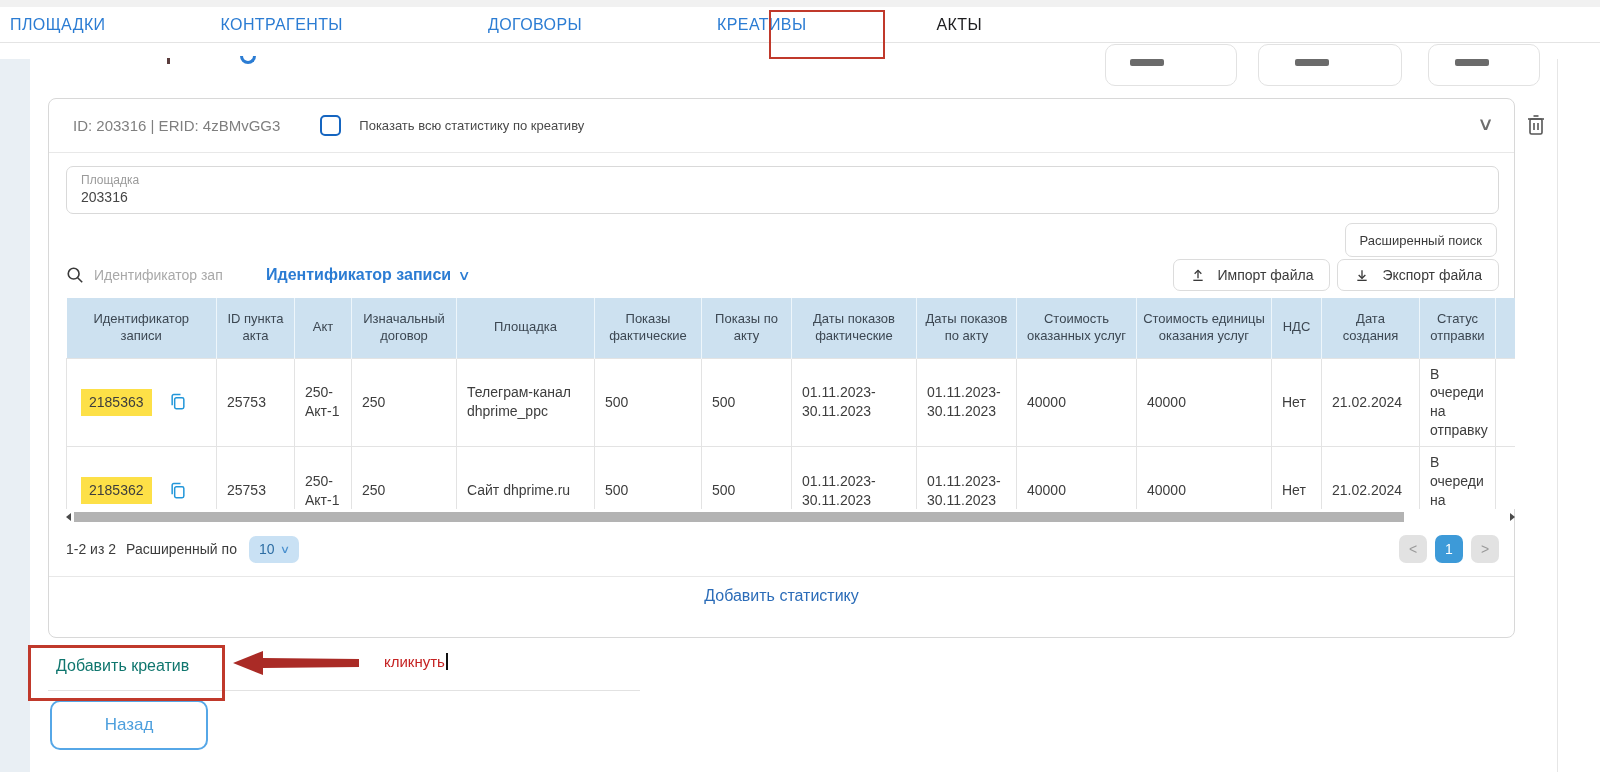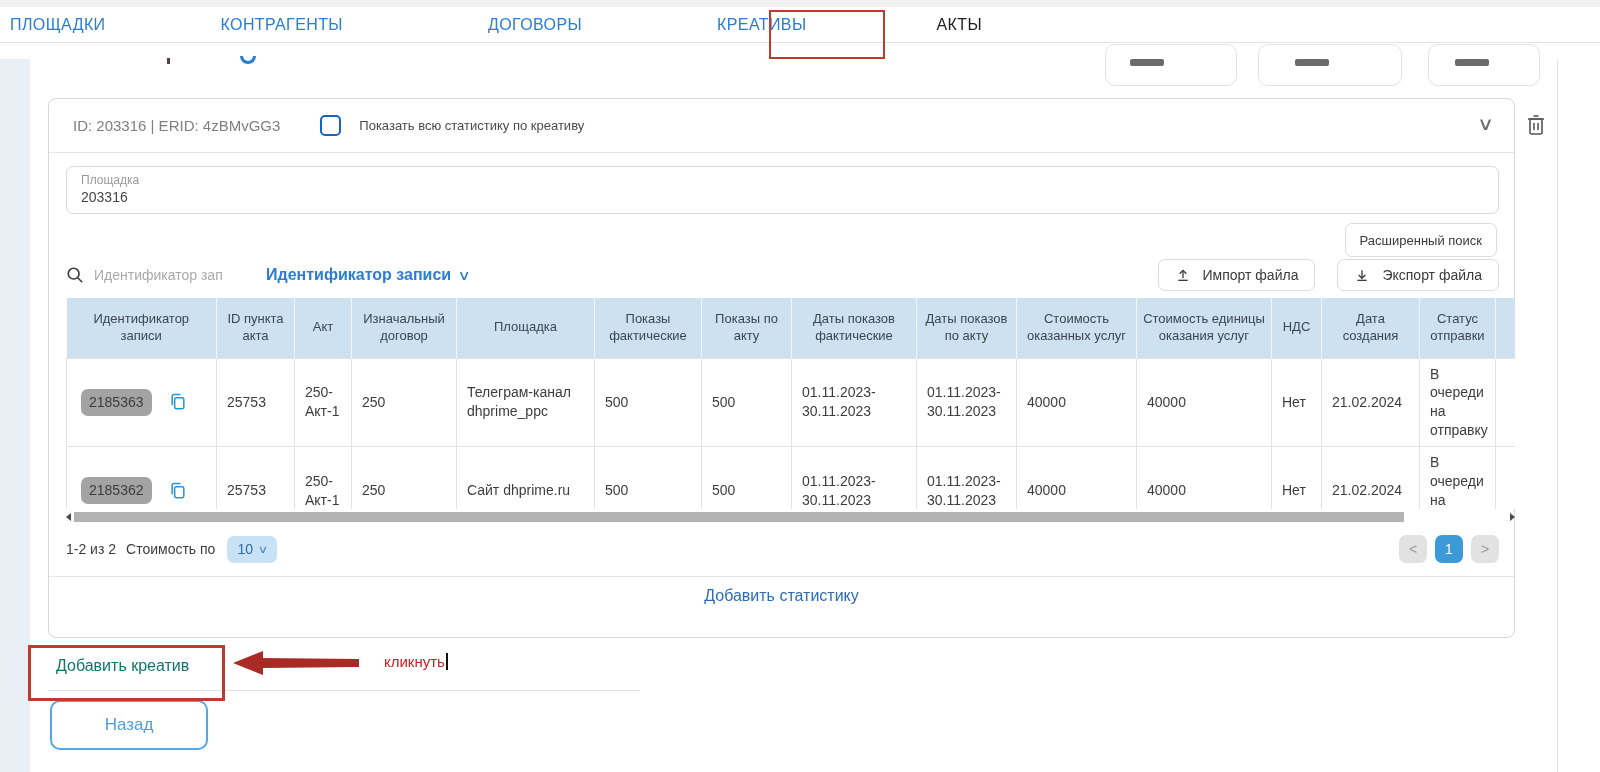--- a/index.html
+++ b/index.html
@@ -85,42 +85,42 @@
 
   .search-row { position:absolute; left:17px; top:158px; width:1433px; height:36px; display:flex; align-items:center; }
   .search-input {
     border:none; outline:none; font-family:"Liberation Sans",sans-serif;
     font-size:14px; color:#444; width:158px; margin-left:10px; background:transparent;
   }
   .search-input::placeholder { color:#a9a9a9; }
   .field-selector { display:flex; align-items:center; gap:8px; margin-left:14px; cursor:pointer; }
   .field-selector-label { color:#2b7cd3; font-size:16px; font-weight:bold; }
   .field-selector-chevron { color:#2b7cd3; font-size:14px; transform:scaleX(1.3); }
-  .file-btns { margin-left:auto; display:flex; gap:22px; }
+  .file-btns { margin-left:auto; display:flex; gap:7px; }
   .file-btn {
     height:32px; padding:0 16px; border:1px solid #dcdcdc; border-radius:7px; background:#fff;
     display:flex; align-items:center; gap:12px; font-size:14px; color:#3a3a3a; cursor:pointer;
   }
 
   
   .table-wrap { position:absolute; left:17px; top:199px; width:1449px; height:211px; overflow:hidden; }
   table.stats { border-collapse:collapse; table-layout:fixed; width:1489px; }
   .stats th {
     background:#cde1f0; color:#3c4752; font-size:13px; font-weight:normal;
     height:60px; padding:3px 6px; text-align:center; line-height:1.3;
     border-right:1px solid #eef6fb; vertical-align:middle;
   }
   .stats td {
     border:1px solid #e3e3e3; font-size:14px; color:#3d3d3d; padding:6px 10px;
     vertical-align:middle; line-height:1.35; background:#fff; overflow:hidden;
   }
   .stats tr.r0 td { height:78px; }
   .stats tr.r1 td { height:72px; }
   .id-cell { display:flex; align-items:center; gap:16px; padding-left:4px; }
-  .id-badge { background:#a3a3a3; border-radius:7px; padding:4px 8px; color:#3d3d3d; }
+  .id-badge { background:#fde047; border-radius:0; padding:4px 8px; color:#3d3d3d; }
   .copy-btn { cursor:pointer; display:flex; }
   td.brk { word-break:break-all; }
 
   
   .hscroll { position:absolute; left:17px; top:412px; width:1449px; height:12px; display:flex; align-items:center; }
   .scroll-arrow-l { width:0; height:0; border-top:4px solid transparent; border-bottom:4px solid transparent; border-right:5px solid #4a4a4a; margin-right:3px; cursor:pointer;}
   .scroll-arrow-r { width:0; height:0; border-top:4px solid transparent; border-bottom:4px solid transparent; border-left:5px solid #4a4a4a; margin-left:auto; cursor:pointer;}
   .scroll-thumb { width:1330px; height:10px; background:#b3b3b3; cursor:grab; }
 
   
@@ -353,21 +353,21 @@
     </div>
 
     <div class="hscroll">
       <span class="scroll-arrow-l"></span>
       <span class="scroll-thumb"></span>
       <span class="scroll-arrow-r"></span>
     </div>
 
     <div class="pag-row">
       <span class="pag-range">1-2 из 2</span>
-      <span class="pag-perpage-label">Стоимость по</span>
+      <span class="pag-perpage-label">Расширенный по</span>
       <span class="perpage-pill">
         <span class="perpage-value">10</span>
         <span class="perpage-chevron">∨</span>
       </span>
       <span class="pag-btns">
         <span class="pag-btn">&lt;</span>
         <span class="pag-btn active">1</span>
         <span class="pag-btn">&gt;</span>
       </span>
     </div>

